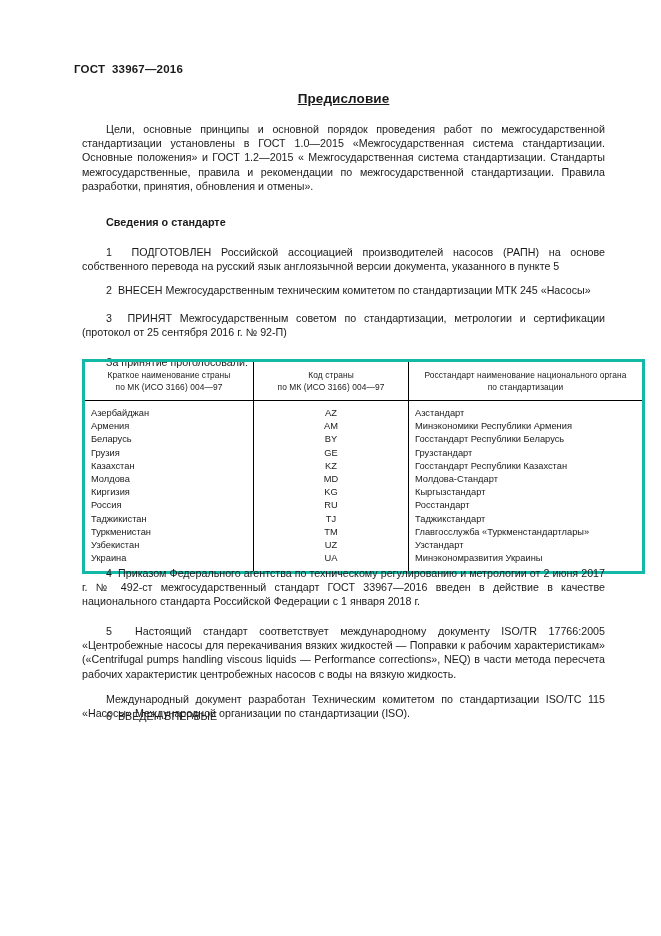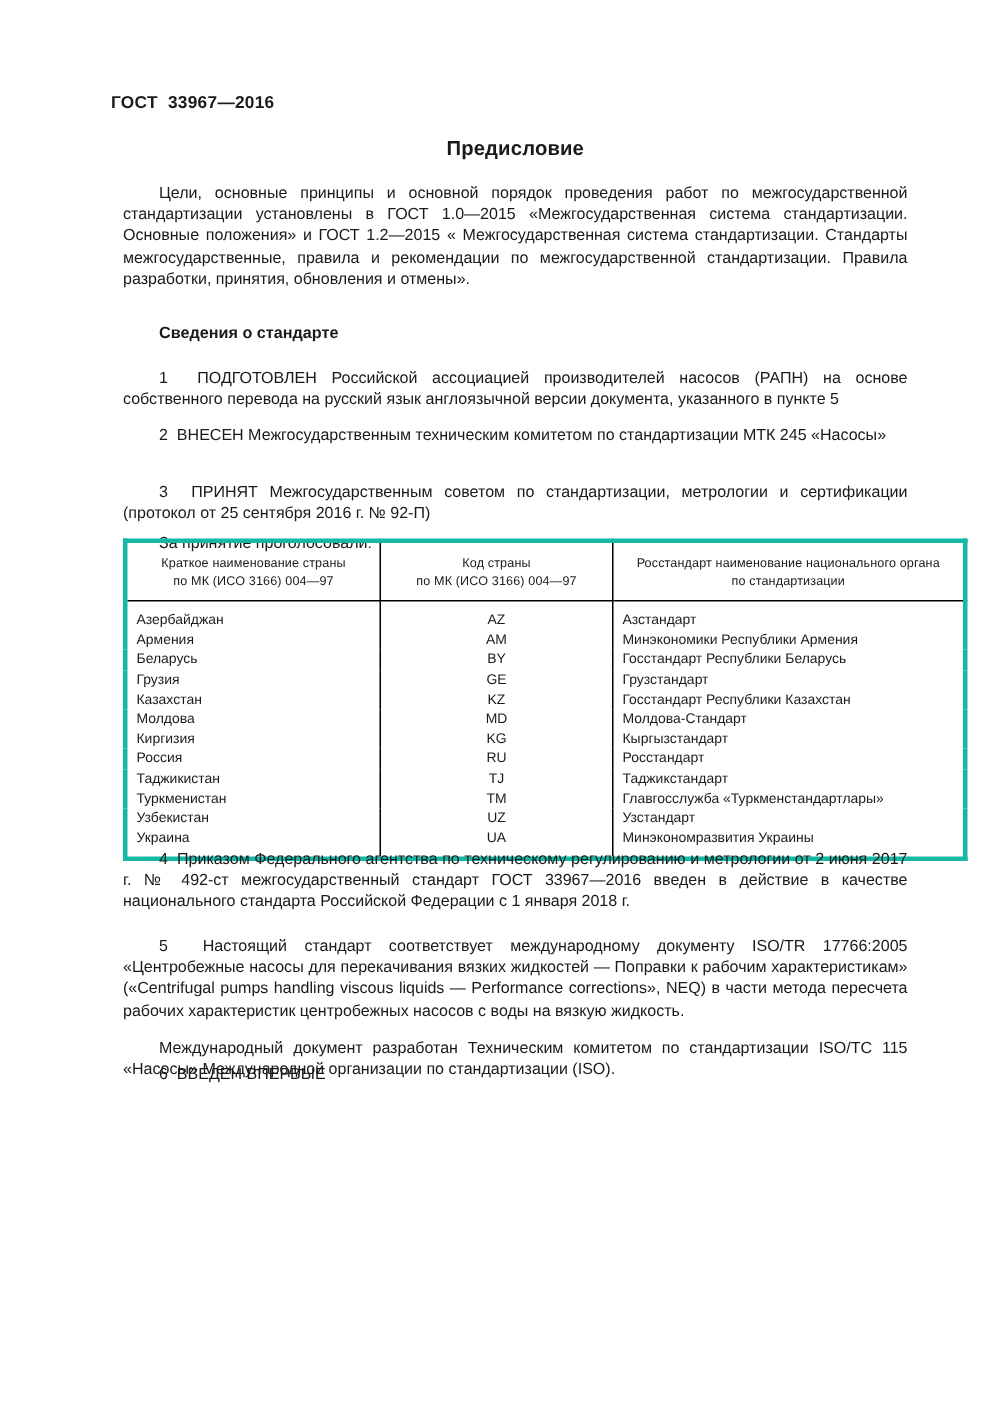--- a/index.html
+++ b/index.html
@@ -120,21 +120,21 @@
     letter-spacing: 0.3px;
   }
 </style>
 </head>
 <body>
 
 <div class="page">
 
   <div class="running-head">ГОСТ  33967—2016</div>
 
-  <div class="doc-title" style="left:82px;">Предисловие</div>
+  <div class="doc-title" style="left:82px;text-decoration:underline;">Предисловие</div>
 
   <div class="content">
 
     <div class="block" style="top:122px;">
       <p class="para indent">Цели, основные принципы и основной порядок проведения работ по межгосударственной стандартизации установлены в ГОСТ 1.0—2015 «Межгосударственная система стандартизации. Основные положения» и ГОСТ 1.2—2015 « Межгосударственная система стандартизации. Стандарты межгосударственные, правила и рекомендации по межгосударственной стандартизации. Правила разработки, принятия, обновления и отмены».</p>
     </div>
 
     <div class="block" style="top:216px;">
       <p class="sub-head">Сведения о стандарте</p>
     </div>
@@ -144,21 +144,21 @@
         <span>1</span><span>&nbsp;&nbsp;</span><span>ПОДГОТОВЛЕН Российской ассоциацией производителей насосов (РАПН) на основе собственного перевода на русский язык англоязычной версии документа, указанного в пункте 5</span>
       </p>
     </div>
 
     <div class="block" style="top:283px;">
       <p class="para indent nowrap-last">
         <span>2</span><span>&nbsp;&nbsp;</span><span>ВНЕСЕН Межгосударственным техническим комитетом по стандартизации  МТК 245 «Насосы»</span>
       </p>
     </div>
 
-    <div class="block" style="top:321px;">
+    <div class="block" style="top:311px;">
       <p class="para indent">
         <span>3</span><span>&nbsp;&nbsp;</span><span>ПРИНЯТ Межгосударственным советом по стандартизации, метрологии и сертификации (протокол от 25 сентября 2016 г. № 92-П)</span>
       </p>
     </div>
 
     <div class="block" style="top:355px;">
       <p class="para indent nowrap-last">За принятие проголосовали:</p>
     </div>
 
     <table class="vote-table">

